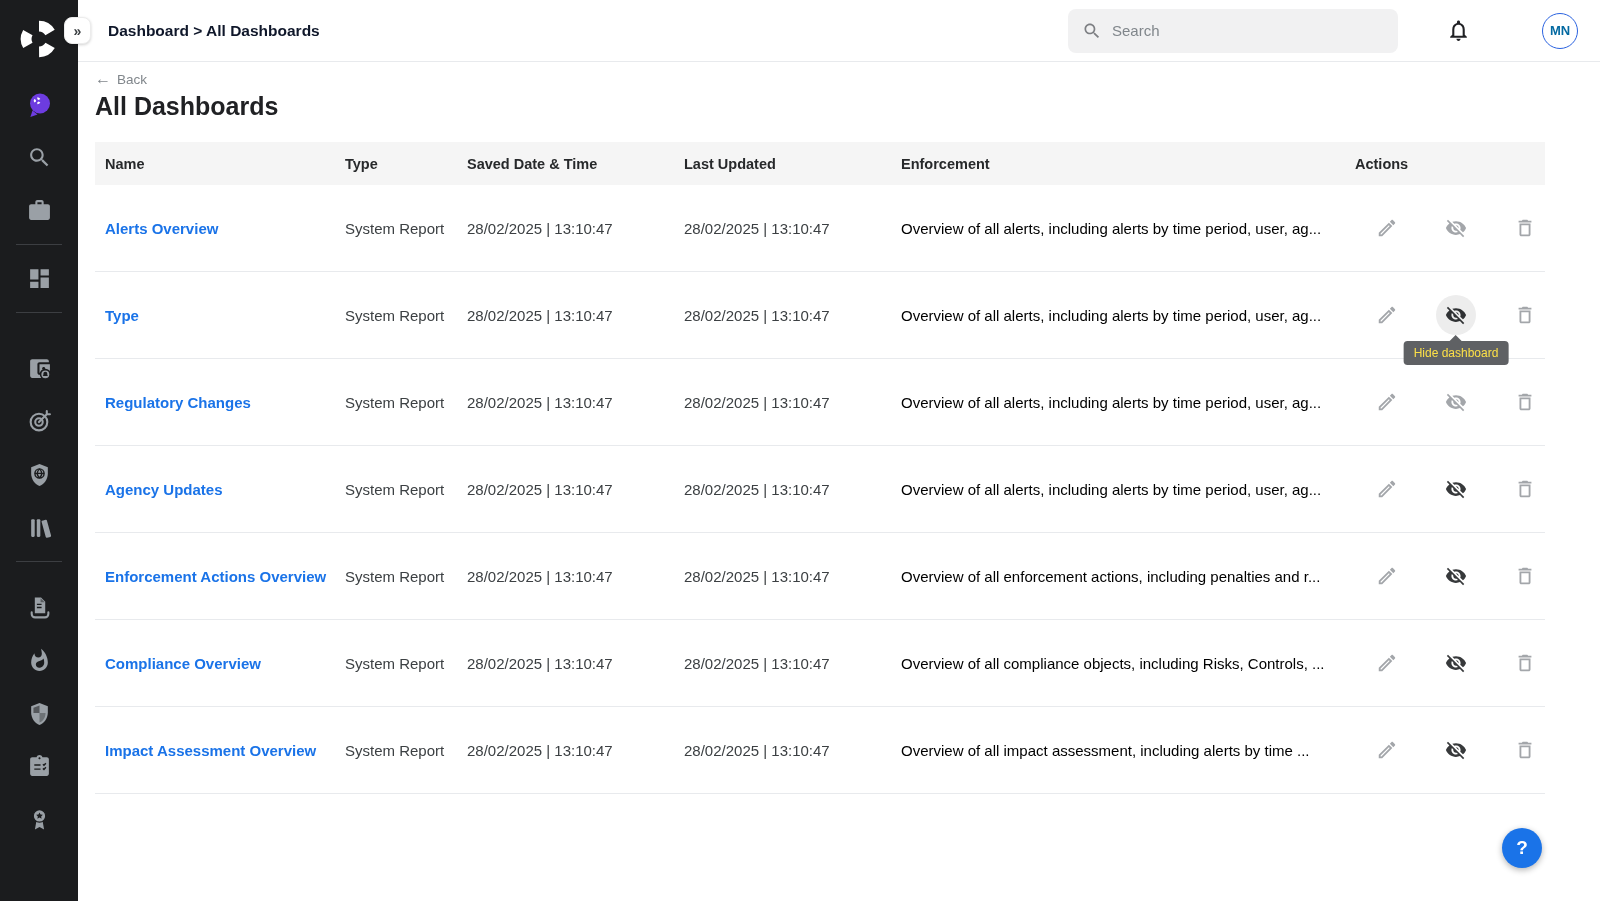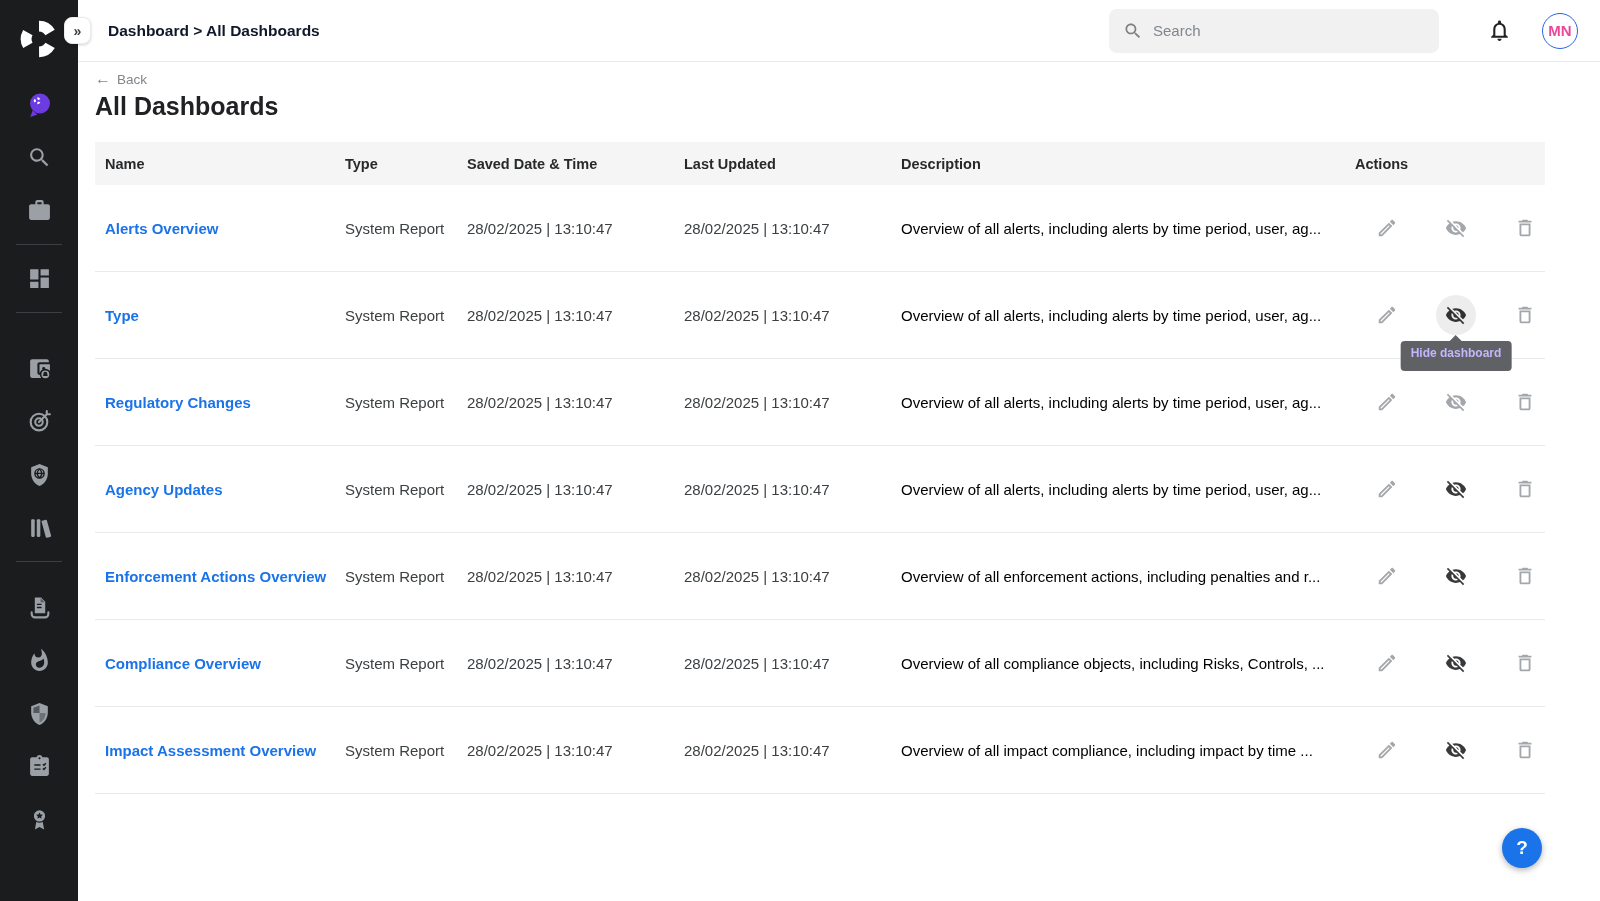--- a/index.html
+++ b/index.html
@@ -29,23 +29,23 @@
   .header-right { margin-left:auto; display:flex; align-items:center; margin-right:22px; }
   .search-box { width:330px; height:44px; background:#f1f1f2; border-radius:8px; display:flex;
     align-items:center; padding:0 14px; margin-right:45px;justify-content:flex-end; }
   .search-box svg { width:20px; height:20px; color:#7d7f83; margin-right:10px; flex:0 0 auto; }
   .search-box input { border:none; outline:none; background:transparent; font-size:15px;
     color:#202124; width:100%; font-family:inherit; }
   .search-box input::placeholder { color:#80868b; }
   .bell-btn { width:30px; height:30px; color:#202124; cursor:pointer; margin-right:28px;
     display:flex; align-items:center; justify-content:center; }
   .bell-btn svg { width:25px; height:25px; }
-  .avatar { width:36px; height:36px; border-radius:50%; border:1.5px solid #2b63e0; color:#ec4899;
-    font-size:15px; font-weight:700; display:flex; align-items:center; justify-content:center;
-    background:#fff; cursor:pointer; }
+  .avatar { width:36px; height:36px; border-radius:50%; border:1.5px solid #2b63e0; color:#0369a1;
+    font-size:13px; font-weight:700; display:flex; align-items:center; justify-content:center;
+    background:#fff; cursor:pointer;margin-left:41px; }
 
   
   .content { position:absolute; left:78px; top:62px; width:1522px; }
   .back-link { margin:9px 0 0 17px; display:inline-flex; align-items:center; gap:6px;
     color:#80868b; font-size:13.5px; cursor:pointer; }
   .back-link .arr { font-size:16px; line-height:1; }
   .page-title { margin:4px 0 0 17px; font-size:25px; font-weight:700; color:#202124; }
 
   
   .table { margin:21px 55px 0 17px; width:1450px; }
@@ -58,22 +58,22 @@
   .cell-desc { color:#000000; padding-right:14px; white-space:nowrap; overflow:hidden; }
   .cell-actions { display:flex; align-items:center; justify-content:space-between; padding-left:12px; height:100%; }
   .icon-btn { width:40px; height:40px; border-radius:50%; display:flex; align-items:center;
     justify-content:center; cursor:pointer; color:#a3a6aa; position:relative; }
   .icon-btn svg { width:22px; height:22px; }
   .icon-btn.eye-dark { color:#37393b; }
   .icon-btn.eye-hover { background:#ededed; color:#2f3133; }
 
   
   .tooltip { position:absolute; top:46px; left:50%; transform:translateX(-50%);
-    background:rgba(90,92,95,.97); color:#c4b5fd; font-size:12px; padding:5px 10px 11px;
-    border-radius:4px; white-space:nowrap; z-index:50;font-weight:bold; }
+    background:rgba(90,92,95,.97); color:#fde047; font-size:12px; padding:5px 10px 5px;
+    border-radius:4px; white-space:nowrap; z-index:50; }
   .tooltip::before { content:""; position:absolute; top:-6px; left:50%; transform:translateX(-50%);
     border:6px solid transparent; border-bottom-color:rgba(90,92,95,.97); border-top:none; }
 
   
   .help-btn { position:fixed; right:58px; bottom:33px; width:40px; height:40px; border-radius:50%;
     background:#1a73e8; color:#fff; font-size:19px; font-weight:700; display:flex; align-items:center;
     justify-content:center; cursor:pointer; box-shadow:0 2px 6px rgba(0,0,0,.3); z-index:60; }
 </style>
 </head>
 <body>
@@ -244,21 +244,21 @@
     <span>Back</span>
   </div>
   <h1 class="page-title">All Dashboards</h1>
 
   <section class="table">
     <div class="t-row t-head">
       <div>Name</div>
       <div>Type</div>
       <div>Saved Date &amp; Time</div>
       <div>Last Updated</div>
-      <div>Description</div>
+      <div>Enforcement</div>
       <div>Actions</div>
     </div>
 
     <div class="t-row t-body-row">
       <div class="cell-name">Alerts Overview</div>
       <div>System Report</div>
       <div>28/02/2025 | 13:10:47</div>
       <div>28/02/2025 | 13:10:47</div>
       <div class="cell-desc">Overview of all alerts, including alerts by time period, user, ag...</div>
       <div class="cell-actions">
@@ -404,21 +404,21 @@
             </svg>
           </span>
       </div>
     </div>
 
     <div class="t-row t-body-row">
       <div class="cell-name">Impact Assessment Overview</div>
       <div>System Report</div>
       <div>28/02/2025 | 13:10:47</div>
       <div>28/02/2025 | 13:10:47</div>
-      <div class="cell-desc">Overview of all impact compliance, including impact by time ...</div>
+      <div class="cell-desc">Overview of all impact assessment, including alerts by time ...</div>
       <div class="cell-actions">
         <span class="icon-btn">
             <svg>
               <use href="#ic-edit"></use>
             </svg>
           </span>
         <span class="icon-btn eye-dark">
             <svg>
               <use href="#ic-eyeoff"></use>
             </svg>

